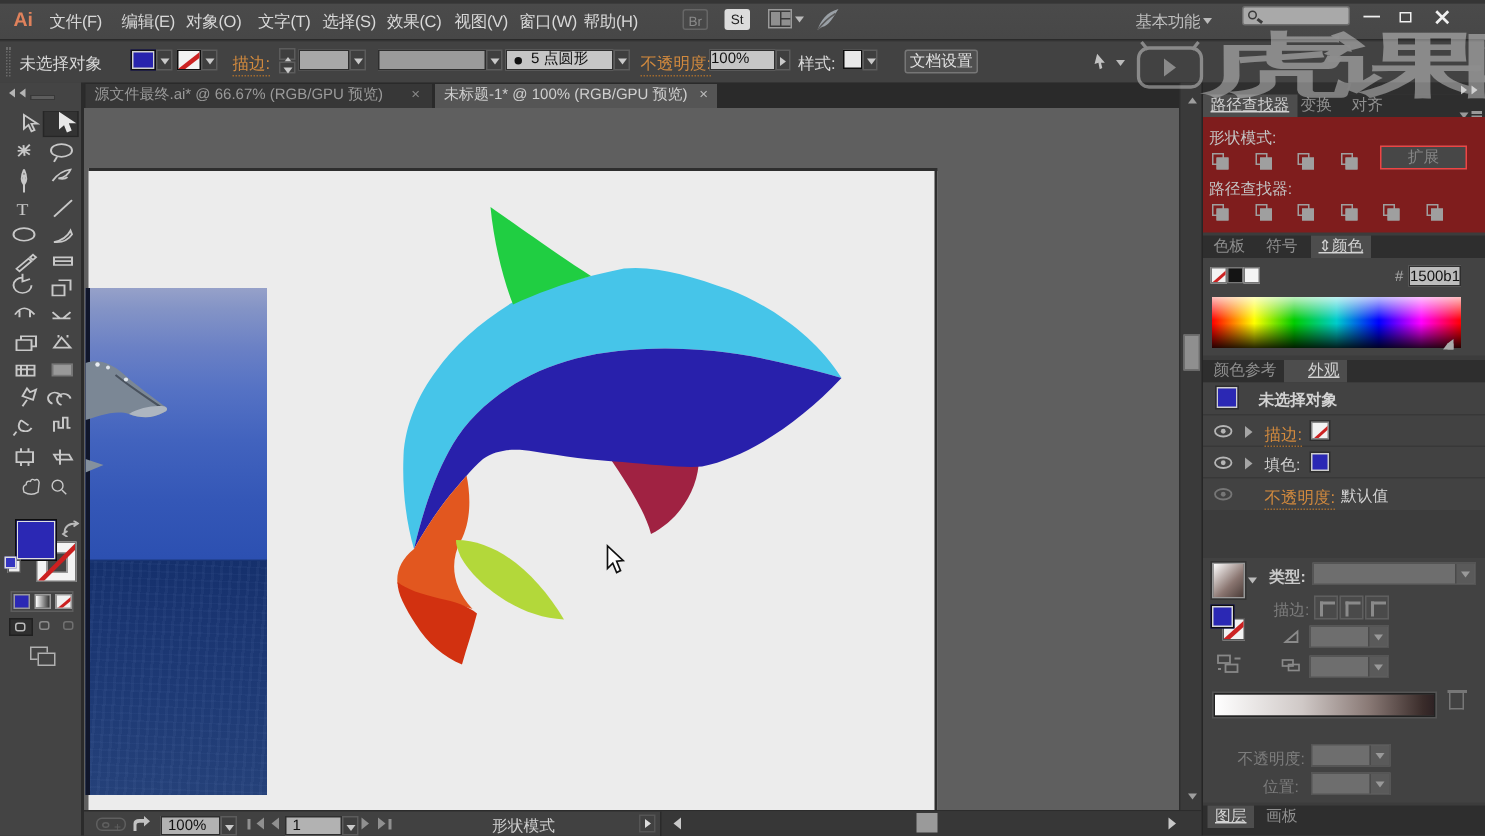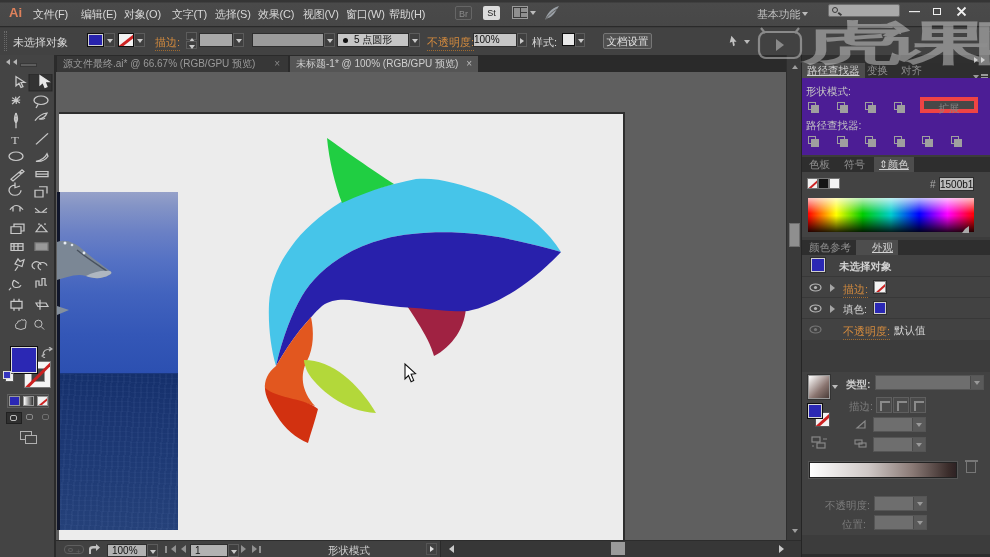--- a/index.html
+++ b/index.html
@@ -270,27 +270,27 @@
       <span class="abs" style="left:179px;top:2px;border:3px solid transparent;border-left:4px solid #b9b9b9;"></span>
 <div class="ptabbar" style="top:8px;">
 <span class="ptab act" style="left:0px;">路径查找器</span>
 <span class="ptab" style="left:60px;">变换</span>
 <span class="ptab" style="left:94px;">对齐</span>
 <span class="pmenu" style="top:11px;">
           <span class="abs" style="left:0;top:1px;border:3px solid transparent;border-top:4px solid #999;"></span>
           <span class="abs" style="left:8px;top:0;width:7px;height:1.5px;background:#999;box-shadow:0 3px #999,0 6px #999;"></span>
         </span>
 </div>
-<div class="abs" style="left:0;top:23px;width:189px;height:77px;background:#4c1d95;">
+<div class="abs" style="left:0;top:23px;width:189px;height:77px;background:#7f1d1d;">
 <span class="plbl" style="left:4px;top:7px;">形状模式:</span>
 <span class="pfi" style="left:6px;top:24px;"></span>
         <span class="pfi" style="left:35px;top:24px;"></span>
         <span class="pfi" style="left:63px;top:24px;"></span>
         <span class="pfi" style="left:92px;top:24px;"></span>
-<span class="abs" style="left:118px;top:19px;width:58px;height:16px;border:4px solid #ef4444;background:#474747;color:#858585;font-size:10.5px;text-align:center;line-height:15px;">扩展</span>
+<span class="abs" style="left:118px;top:19px;width:58px;height:16px;border:1px solid #ef4444;background:#474747;color:#858585;font-size:10.5px;text-align:center;line-height:15px;">扩展</span>
 <span class="plbl" style="left:4px;top:41px;">路径查找器:</span>
 <span class="pfi" style="left:6px;top:58px;"></span>
         <span class="pfi" style="left:35px;top:58px;"></span>
         <span class="pfi" style="left:63px;top:58px;"></span>
         <span class="pfi" style="left:92px;top:58px;"></span>
         <span class="pfi" style="left:120px;top:58px;"></span>
         <span class="pfi" style="left:149px;top:58px;"></span>
 </div>
 <div class="ptabbar" style="top:102px;">
 <span class="ptab" style="left:2px;">色板</span>
@@ -397,20 +397,25 @@
         </span>
 <span class="abs dim" style="left:23px;top:127px;font-size:10.5px;">不透明度:</span>
 <span class="dfld" style="left:72px;top:124px;width:53px;">
           <span class="dar"></span>
         </span>
 <span class="abs dim" style="left:40px;top:146px;font-size:10.5px;">位置:</span>
 <span class="dfld" style="left:72px;top:143px;width:53px;">
           <span class="dar"></span>
         </span>
 </div>
+<div class="ptabbar" style="top:482px;height:17px;">
+<span class="ptab act" style="left:3px;">图层</span>
+<span class="ptab" style="left:37px;">画板</span>
+
+</div>
 <div class="abs" style="left:0;top:499px;width:189px;height:3px;background:#2e2e2e;"></div>
 </div>
 <div id="watermark">
 <svg class="abs" style="left:0;top:2px" width="46" height="34" viewBox="0 0 46 34">
 <g fill="none" stroke="#ededed" stroke-width="2.2">
 <path d="M8,6 L4,1 M38,6 L42,1"></path>
 <rect x="2" y="5" width="42" height="26" rx="7"></rect>
 <path d="M19,12 l8,6 l-8,6 Z" fill="#ededed" stroke="none"></path>
 </g>
 </svg>

